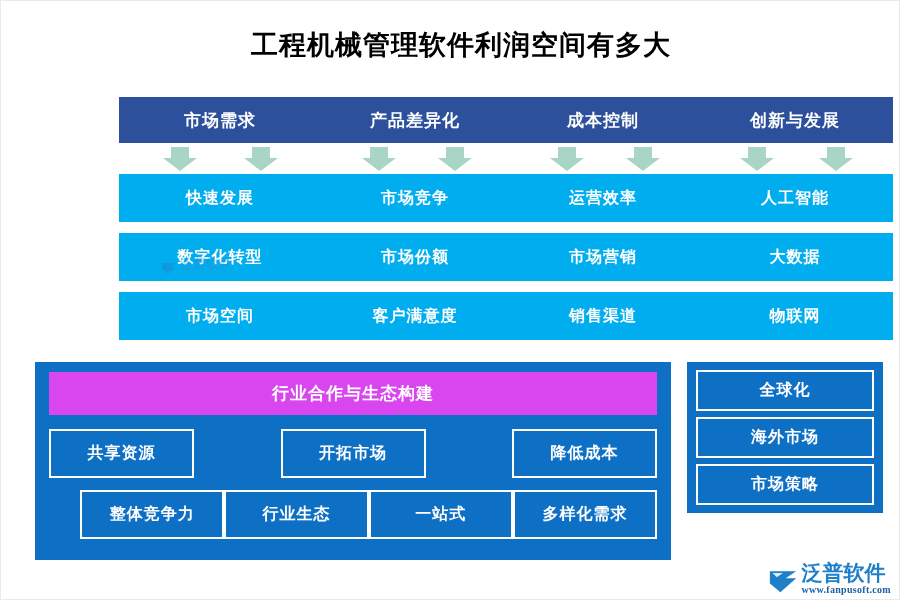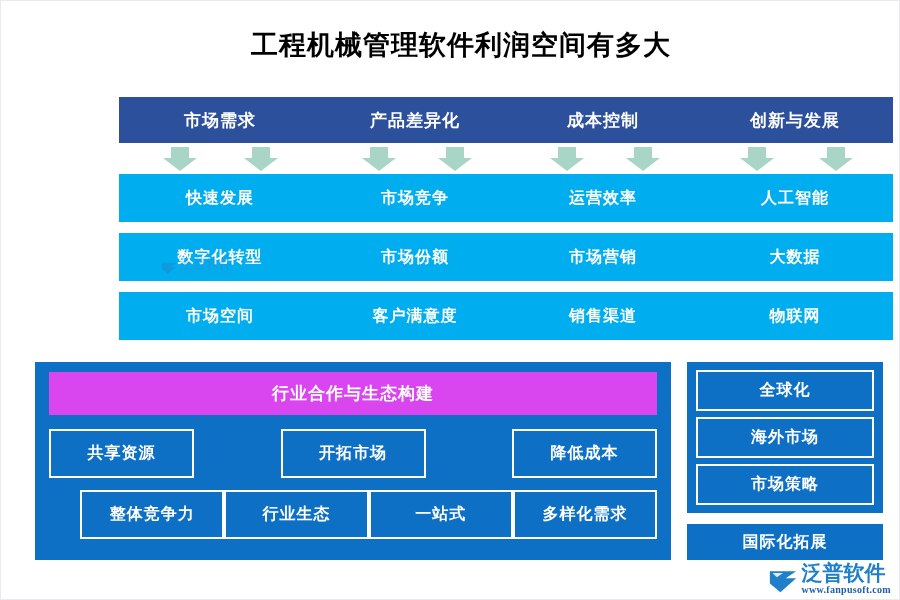--- a/index.html
+++ b/index.html
@@ -316,21 +316,20 @@
         <div class="chip">多样化需求</div>
       </div>
     </div>
 
     <div class="right-stack">
       <div class="panel-right">
         <div class="r-chip">全球化</div>
         <div class="r-chip">海外市场</div>
         <div class="r-chip">市场策略</div>
       </div>
-      <div class="solo-box">国际化拓展</div>
     </div>
 
   </div>
 
   <div class="wm-center">
     <span class="wm-mark">
       <svg viewBox="0 0 32 32">
           <path d="M2 8 L30 8 L20 16 L30 16 L14 30 L2 20 Z" fill="#2f6fb5"></path>
         </svg>
     </span>

